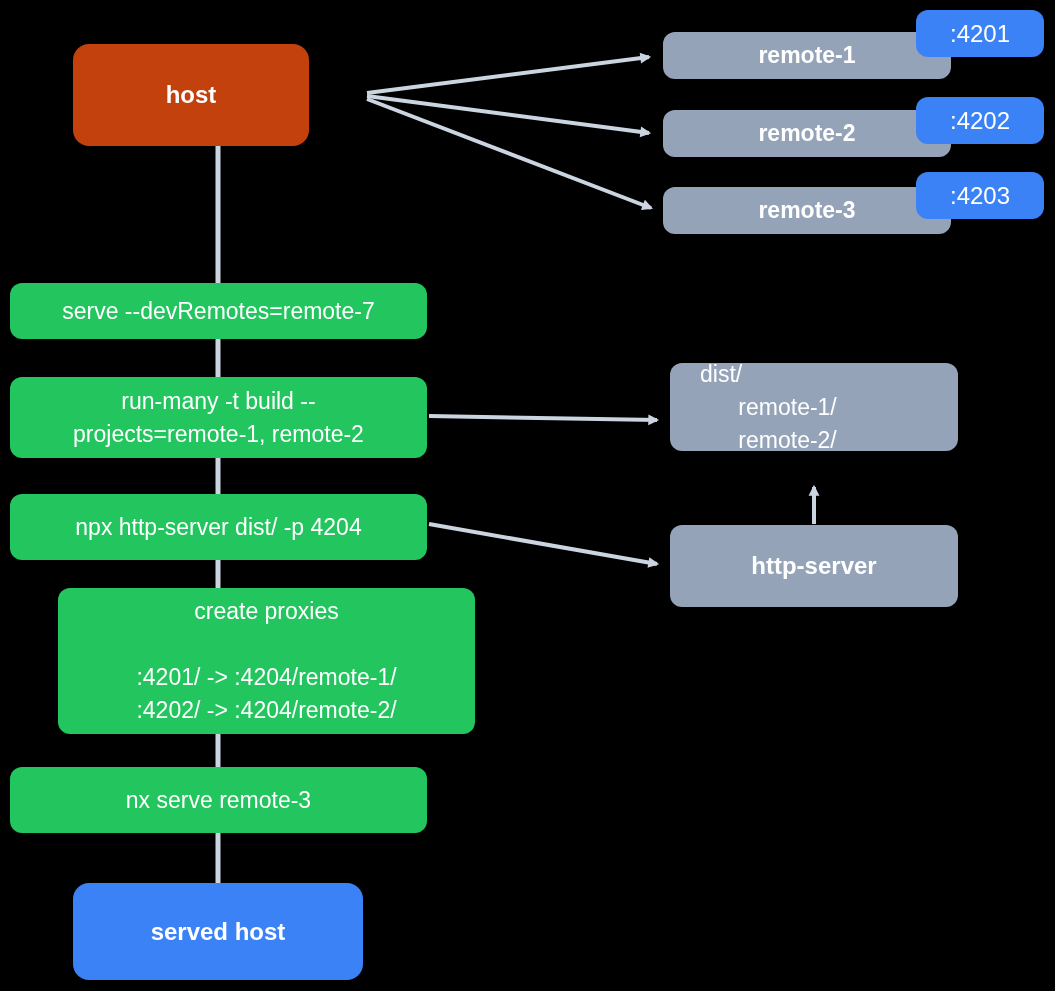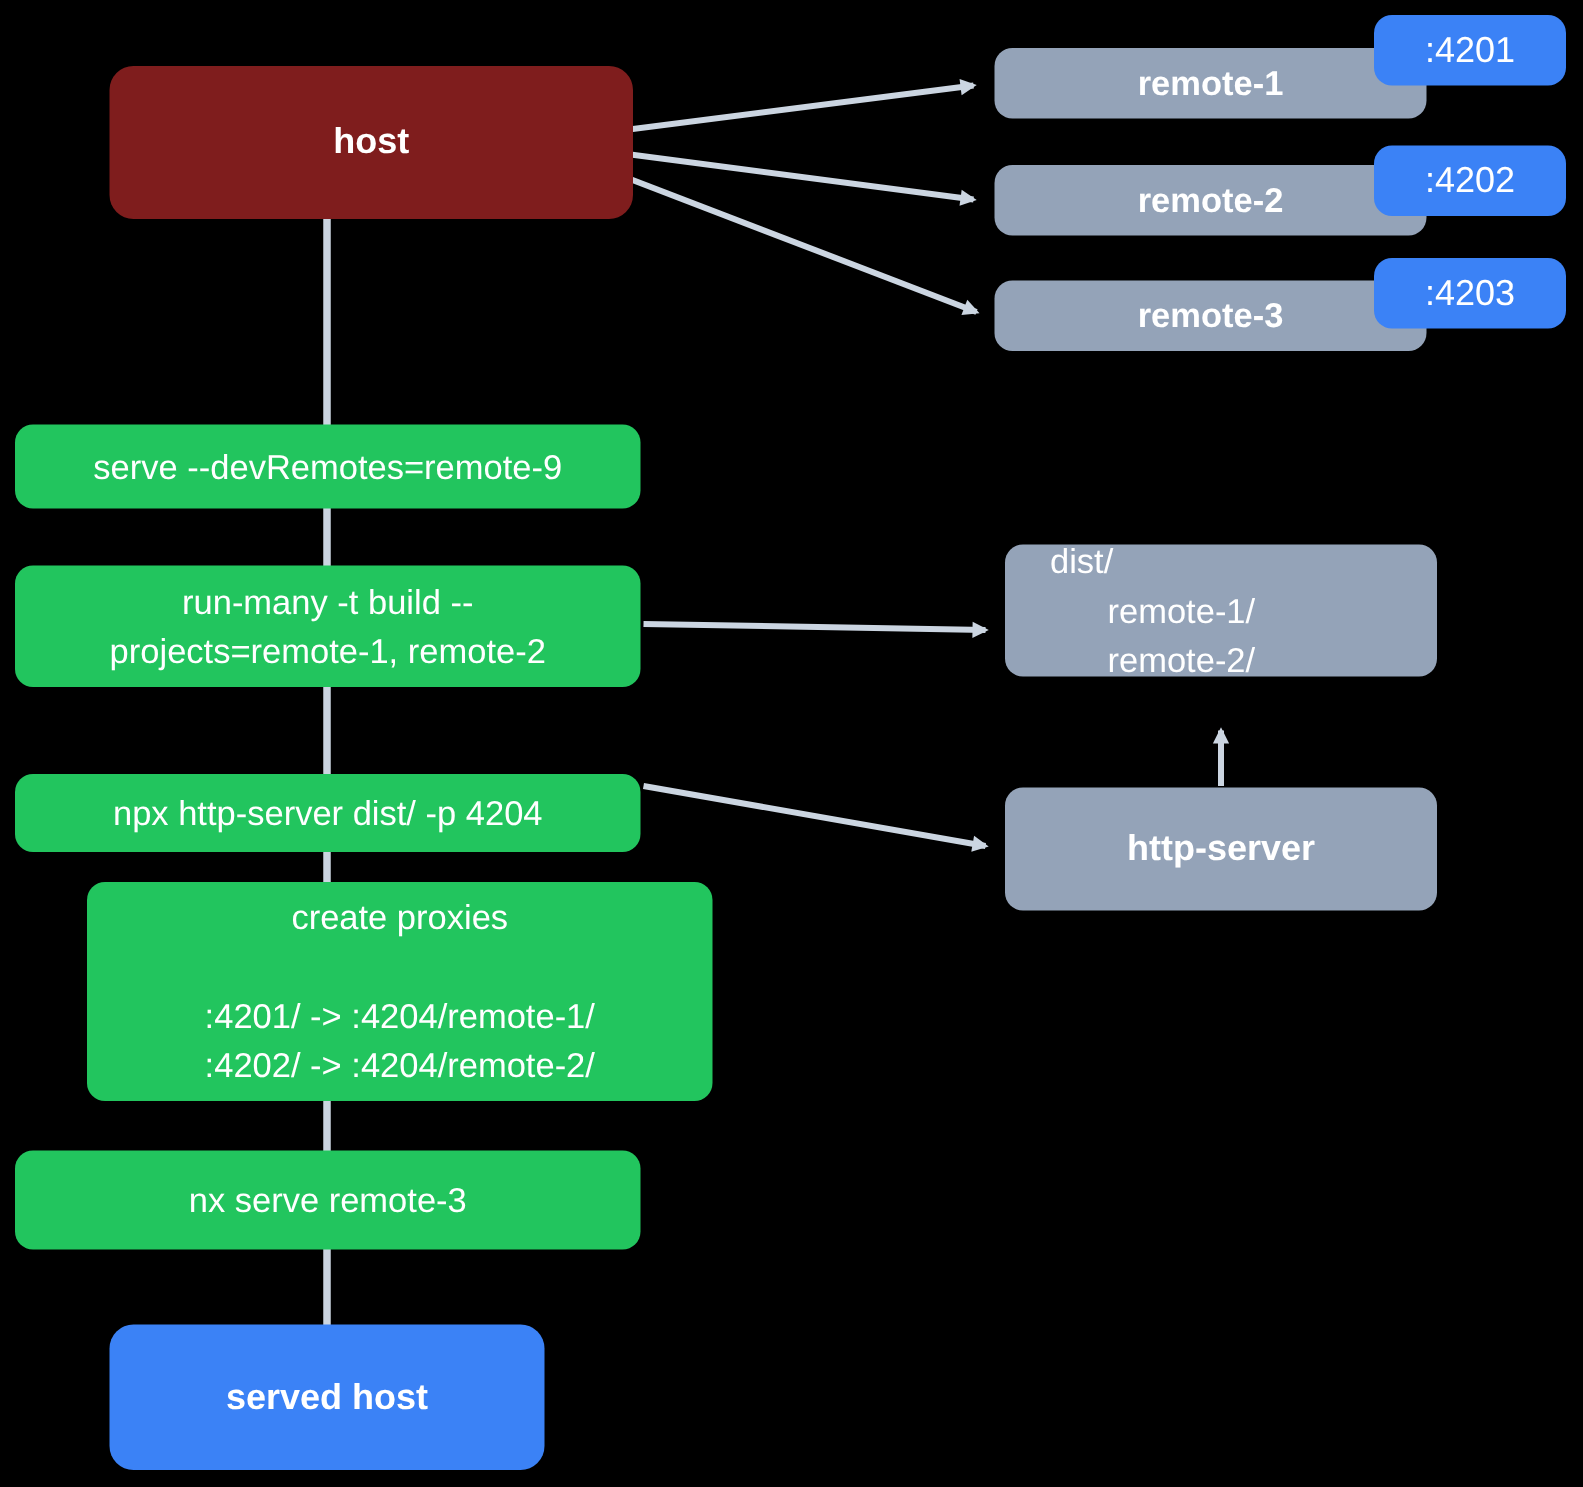--- a/index.html
+++ b/index.html
@@ -23,22 +23,22 @@
   .box {
     position: absolute;
     box-sizing: border-box;
     display: flex;
     align-items: center;
     justify-content: center;
     color: #ffffff;
     z-index: 1;
   }
   .host-box {
-    left: 73px; top: 44px; width: 349px; height: 102px;
-    background: #7f1d1d;
+    left: 73px; top: 44px; width: 236px; height: 102px;
+    background: #c2410c;
     border-radius: 16px;
     font-weight: bold;
     font-size: 24px;
   }
   .remote-box {
     left: 663px; width: 288px; height: 47px;
     background: #94a3b8;
     border-radius: 12px;
     font-weight: bold;
     font-size: 23px;
@@ -61,21 +61,21 @@
     left: 10px; width: 417px;
     background: #22c55e;
     border-radius: 12px;
     font-size: 23px;
     line-height: 33px;
     text-align: center;
     white-space: pre-line;
   }
   .cmd-1 { top: 283px; height: 56px; }
   .cmd-2 { top: 377px; height: 81px; }
-  .cmd-3 { top: 516px; height: 52px; }
+  .cmd-3 { top: 494px; height: 66px; }
   .cmd-4 { top: 588px; height: 146px; margin-left: 48px; }
   .cmd-5 { top: 767px; height: 66px; }
   .dist-box {
     left: 670px; top: 363px; width: 288px; height: 88px;
     background: #94a3b8;
     border-radius: 12px;
     font-size: 23px;
     line-height: 33px;
     white-space: pre;
     justify-content: flex-start;
@@ -120,21 +120,21 @@
 
   <div class="box remote-box remote-1">remote-1</div>
   <div class="box port-badge badge-1">:4201</div>
 
   <div class="box remote-box remote-2">remote-2</div>
   <div class="box port-badge badge-2">:4202</div>
 
   <div class="box remote-box remote-3">remote-3</div>
   <div class="box port-badge badge-3">:4203</div>
 
-  <div class="box cmd-box cmd-1">serve --devRemotes=remote-9</div>
+  <div class="box cmd-box cmd-1">serve --devRemotes=remote-7</div>
   <div class="box cmd-box cmd-2">run-many -t build --
 projects=remote-1, remote-2</div>
   <div class="box cmd-box cmd-3">npx http-server dist/ -p 4204</div>
   <div class="box cmd-box cmd-4">create proxies
 
 :4201/ -&gt; :4204/remote-1/
 :4202/ -&gt; :4204/remote-2/</div>
   <div class="box cmd-box cmd-5">nx serve remote-3</div>
 
   <div class="box dist-box">dist/

